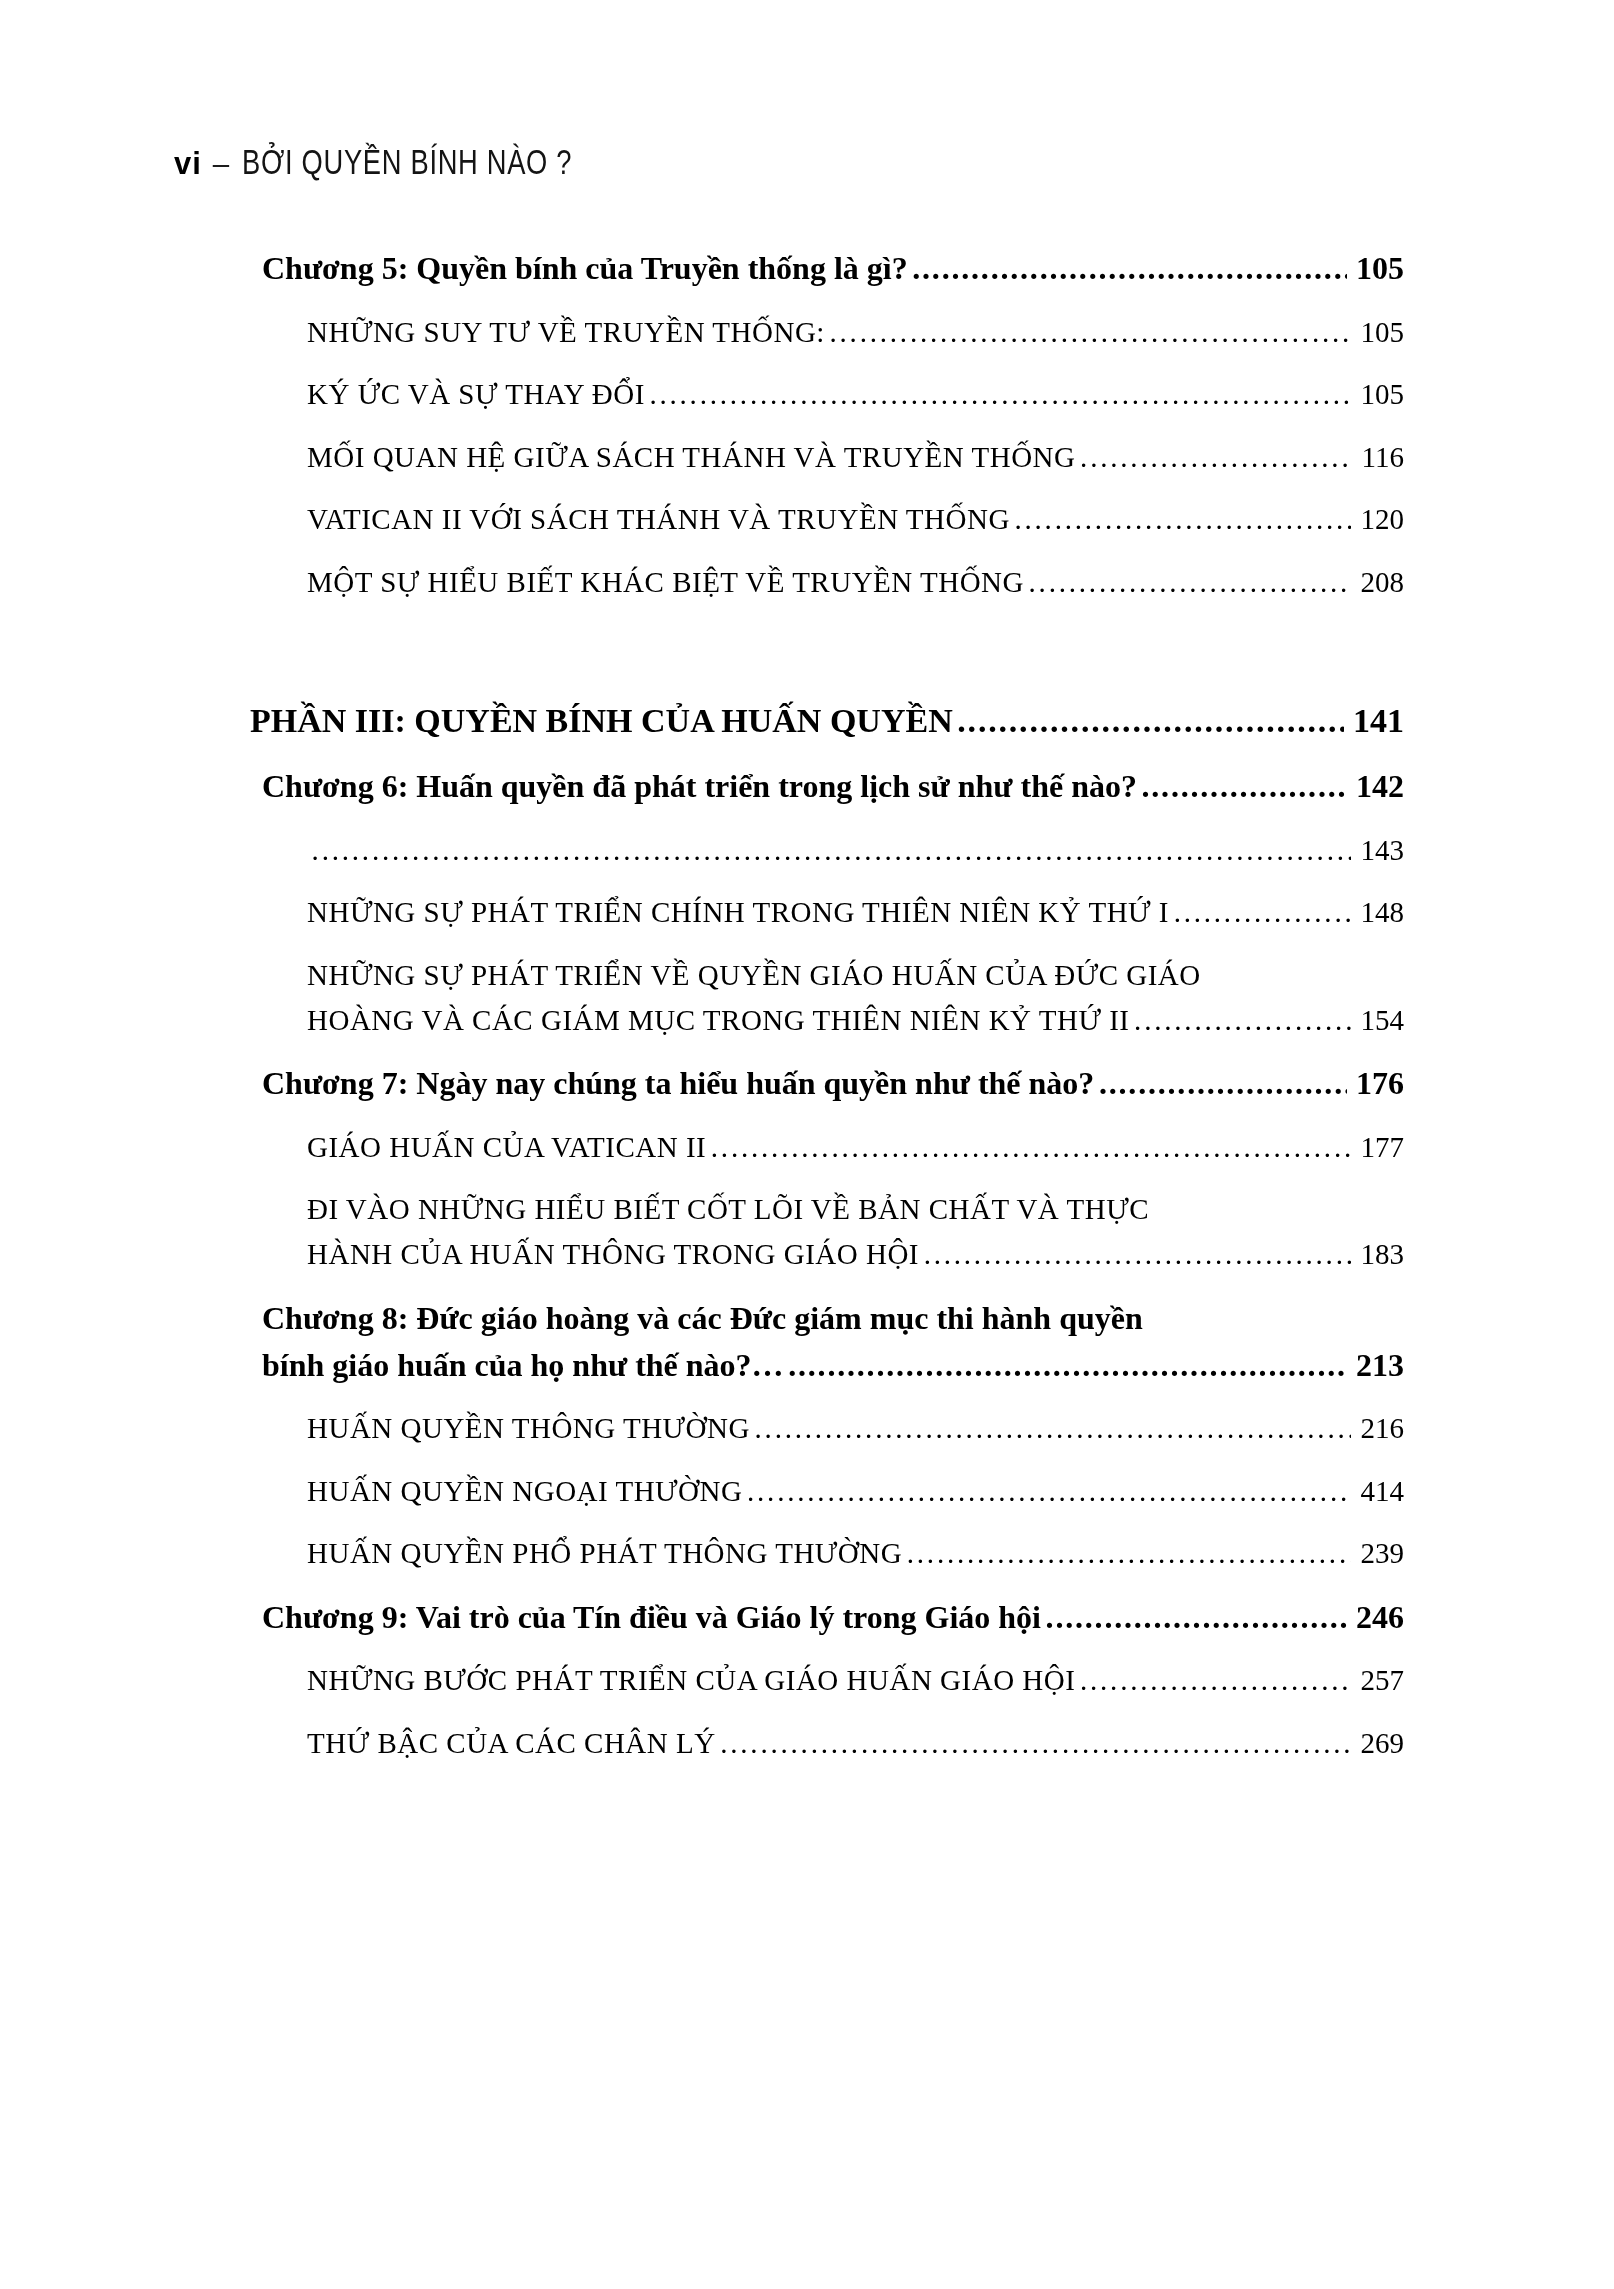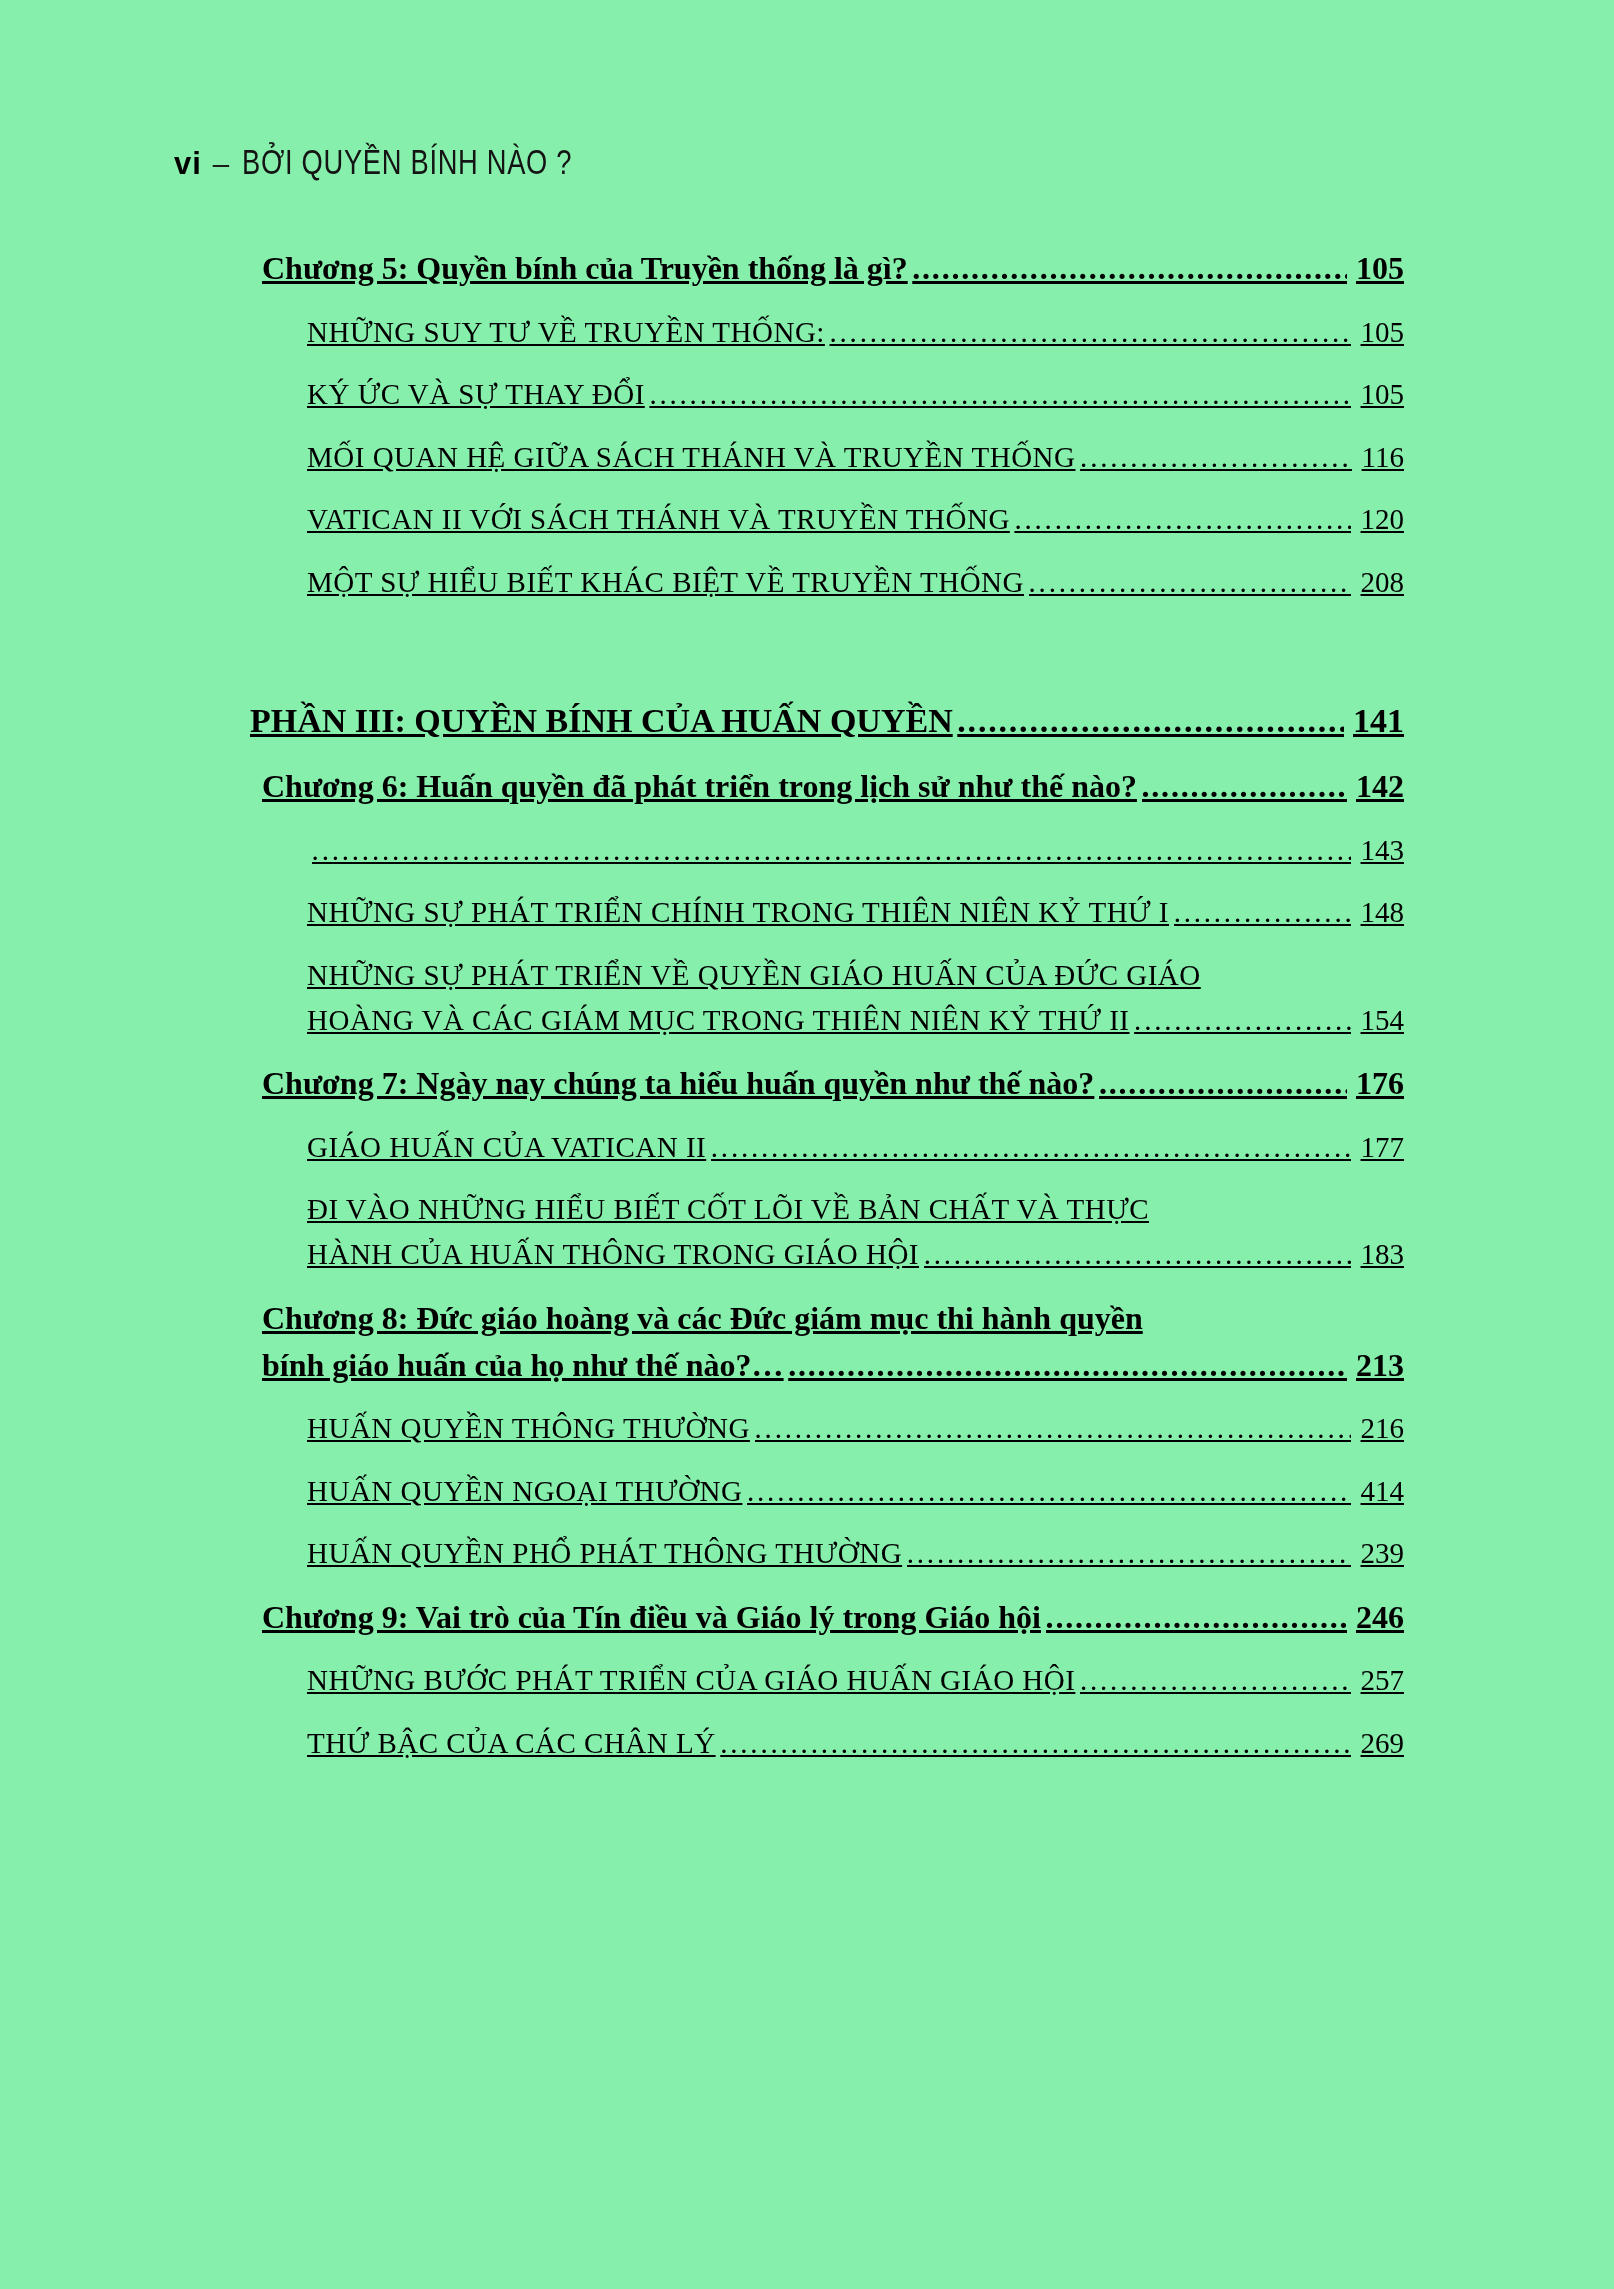--- a/index.html
+++ b/index.html
@@ -1,20 +1,20 @@
 <!DOCTYPE html>
 <html style="font-size:14.8px"><head>
 <meta charset="utf-8">
 <style>
   html,body{margin:0;padding:0;background:#e8e8e8;}
   .sheet{
     position:relative;
     width:1614px;height:2290px;
     margin:0 auto;
-    background:#86efac;
+    background:#ffffff;
     color:#000;
     font-family:"Liberation Serif","DejaVu Serif",serif;
     overflow:hidden;
   }
   
   .running-header{
     position:absolute;left:174px;top:142px;
     display:flex;align-items:baseline;
     font-family:"Liberation Sans","DejaVu Sans",sans-serif;
     white-space:nowrap;
@@ -29,21 +29,21 @@
   
   .toc{position:absolute;left:222px;top:245px;width:1182px;}
   .entry{margin-bottom:17.5px;}
   .entry.gap-before{margin-top:90px;}
   .entry.part{padding-left:0;font-weight:700;font-size:34px;margin-left:28px;}
   .entry.part .line{line-height:51px;}
   .entry.chapter{padding-left:40px;font-weight:700;font-size:32px;}
   .entry.chapter .line{line-height:47px;}
   .entry.section{padding-left:85px;font-weight:400;font-size:29px;}
   .entry.section .line{line-height:45px;}
-  .line{display:flex;align-items:flex-end;text-decoration:underline;}
+  .line{display:flex;align-items:flex-end;}
   .label{flex:0 1 auto;min-width:0;white-space:pre;}
   .entry.section .label{letter-spacing:0.5px;}
   .dots{flex:1 1 0;min-width:0;overflow:hidden;white-space:nowrap;margin:0 9.2px 0 4.6px;}
   .dots::after{
     content:"...................................................................................................................................................";
   }
   .entry.section .dots::after{letter-spacing:2.8px;}
   .entry.chapter .dots::after,
   .entry.part .dots::after{letter-spacing:1.8px;}
   .pageno{flex:0 0 auto;}

